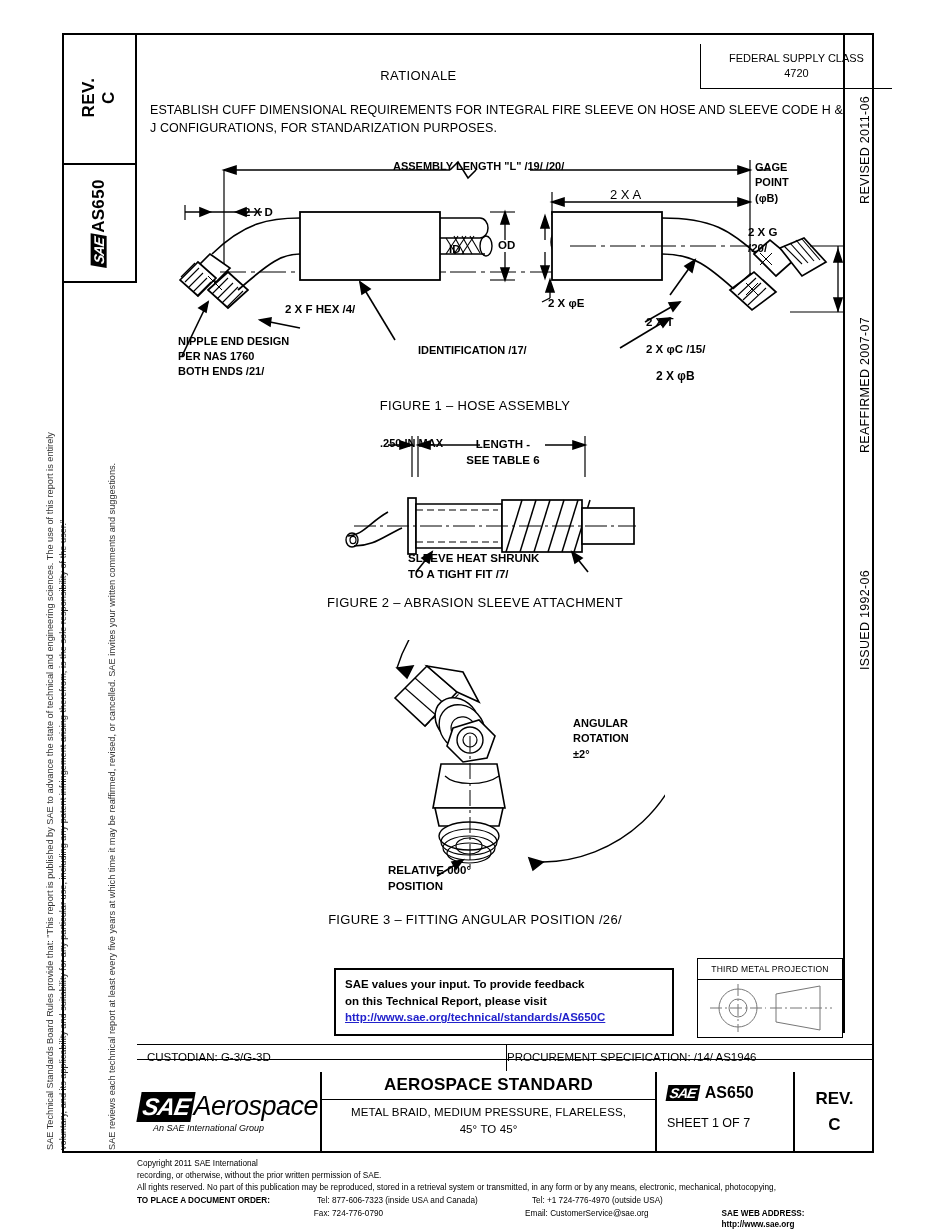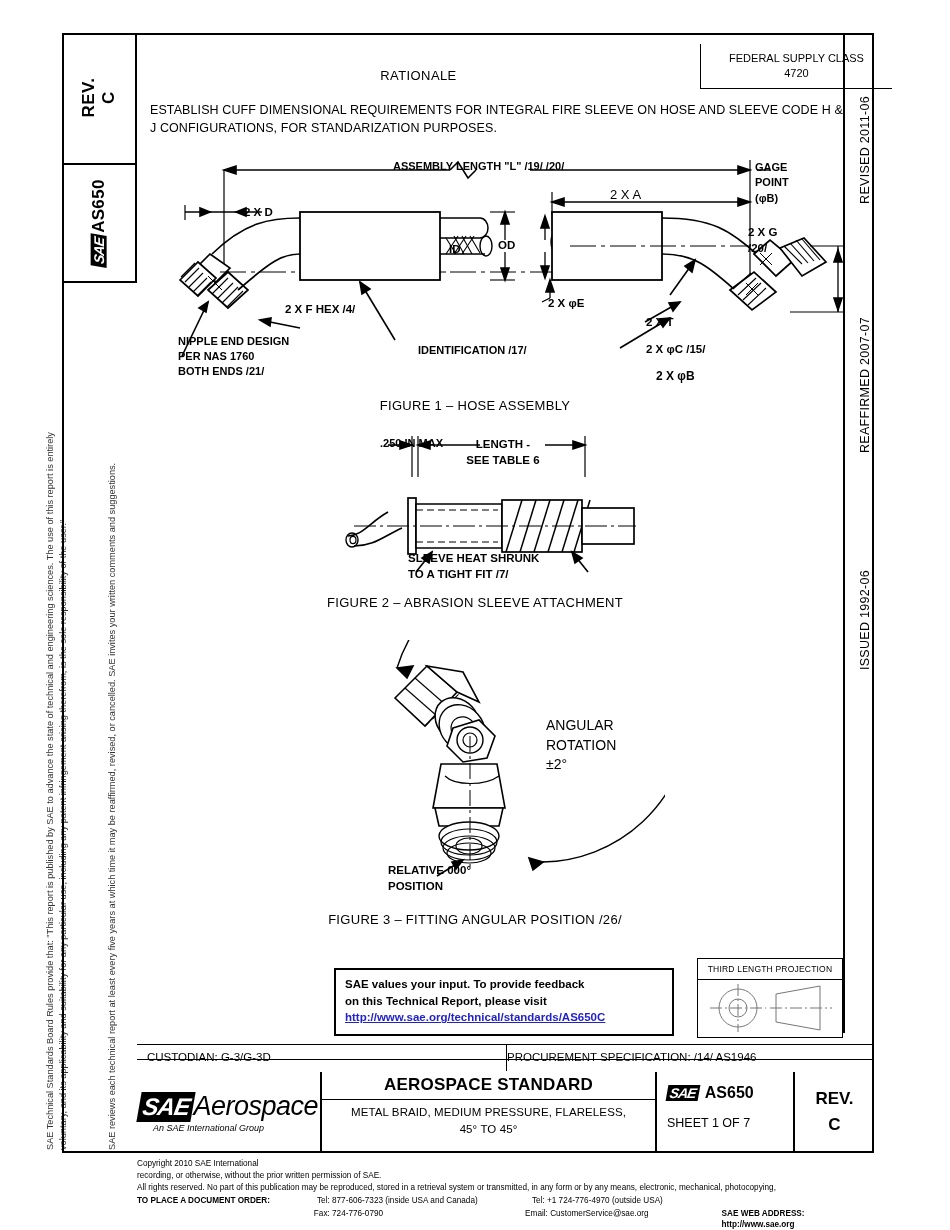--- a/index.html
+++ b/index.html
@@ -382,39 +382,39 @@
           <ellipse cx="94" cy="206" rx="13" ry="8" stroke-width="1.2"></ellipse>
         </g>
 
         <line x1="95" y1="96" x2="95" y2="228" stroke-width="1" stroke-dasharray="16,4,3,4"></line>
 
         <line x1="62" y1="236" x2="88" y2="220"></line>
         <polygon points="88,220 77,222 81,229" fill="#000"></polygon>
       </g>
     </svg>
   </div>
-  <div style="position:absolute;left:546px;top:716px;font-size:14px;font-weight:normal;line-height:1.4;">
+  <div style="position:absolute;left:573px;top:716px;font-size:11px;font-weight:bold;line-height:1.4;">
     <div>ANGULAR</div>
     <div>ROTATION</div>
     <div>±2°</div>
   </div>
   <div style="position:absolute;left:388px;top:863px;font-size:11.5px;font-weight:bold;line-height:1.35;">
     <div>RELATIVE 000°</div>
     <div>POSITION</div>
   </div>
   <div class="figcap" style="left:250px;top:912px;width:450px;">FIGURE 3 – FITTING ANGULAR POSITION /26/</div>
 
   <div class="fb">
     <div>SAE values your input. To provide feedback</div>
     <div>on this Technical Report, please visit</div>
     <a class="lnk" href="#">http://www.sae.org/technical/standards/AS650C</a>
   </div>
 
   <div class="tap">
-    <div class="hdr">THIRD LENGTH PROJECTION</div>
+    <div class="hdr">THIRD METAL PROJECTION</div>
     <svg width="143" height="56" viewBox="0 0 143 56">
       <g stroke="#777" fill="none" stroke-width="1">
         <circle cx="40" cy="28" r="19"></circle>
         <circle cx="40" cy="28" r="9"></circle>
         <line x1="12" y1="28" x2="68" y2="28" stroke-dasharray="12,3,2,3"></line>
         <line x1="40" y1="4" x2="40" y2="52" stroke-dasharray="12,3,2,3"></line>
         <polygon points="78,14 122,6 122,50 78,42"></polygon>
         <line x1="72" y1="28" x2="134" y2="28" stroke-dasharray="12,3,2,3"></line>
       </g>
     </svg>
@@ -447,21 +447,21 @@
       </div>
       <div class="n2">SHEET 1 OF 7</div>
     </div>
     <div class="tb-rev">
       <div>REV.</div>
       <div>C</div>
     </div>
   </div>
 
   <div class="footer">
-    <div>Copyright 2010 SAE International</div>
+    <div>Copyright 2011 SAE International</div>
     <div>recording, or otherwise, without the prior written permission of SAE.</div>
     <div>All rights reserved. No part of this publication may be reproduced, stored in a retrieval system or transmitted, in any form or by any means, electronic, mechanical, photocopying,</div>
     <div class="foot-grid">
       <div class="foot-c1">TO PLACE A DOCUMENT ORDER:</div>
       <div class="foot-c2">Tel: 877-606-7323 (inside USA and Canada)</div>
       <div class="foot-c3">Tel: +1 724-776-4970 (outside USA)</div>
     </div>
     <div class="foot-grid">
       <div class="foot-c1"></div>
       <div class="foot-c2">Fax: 724-776-0790</div>

